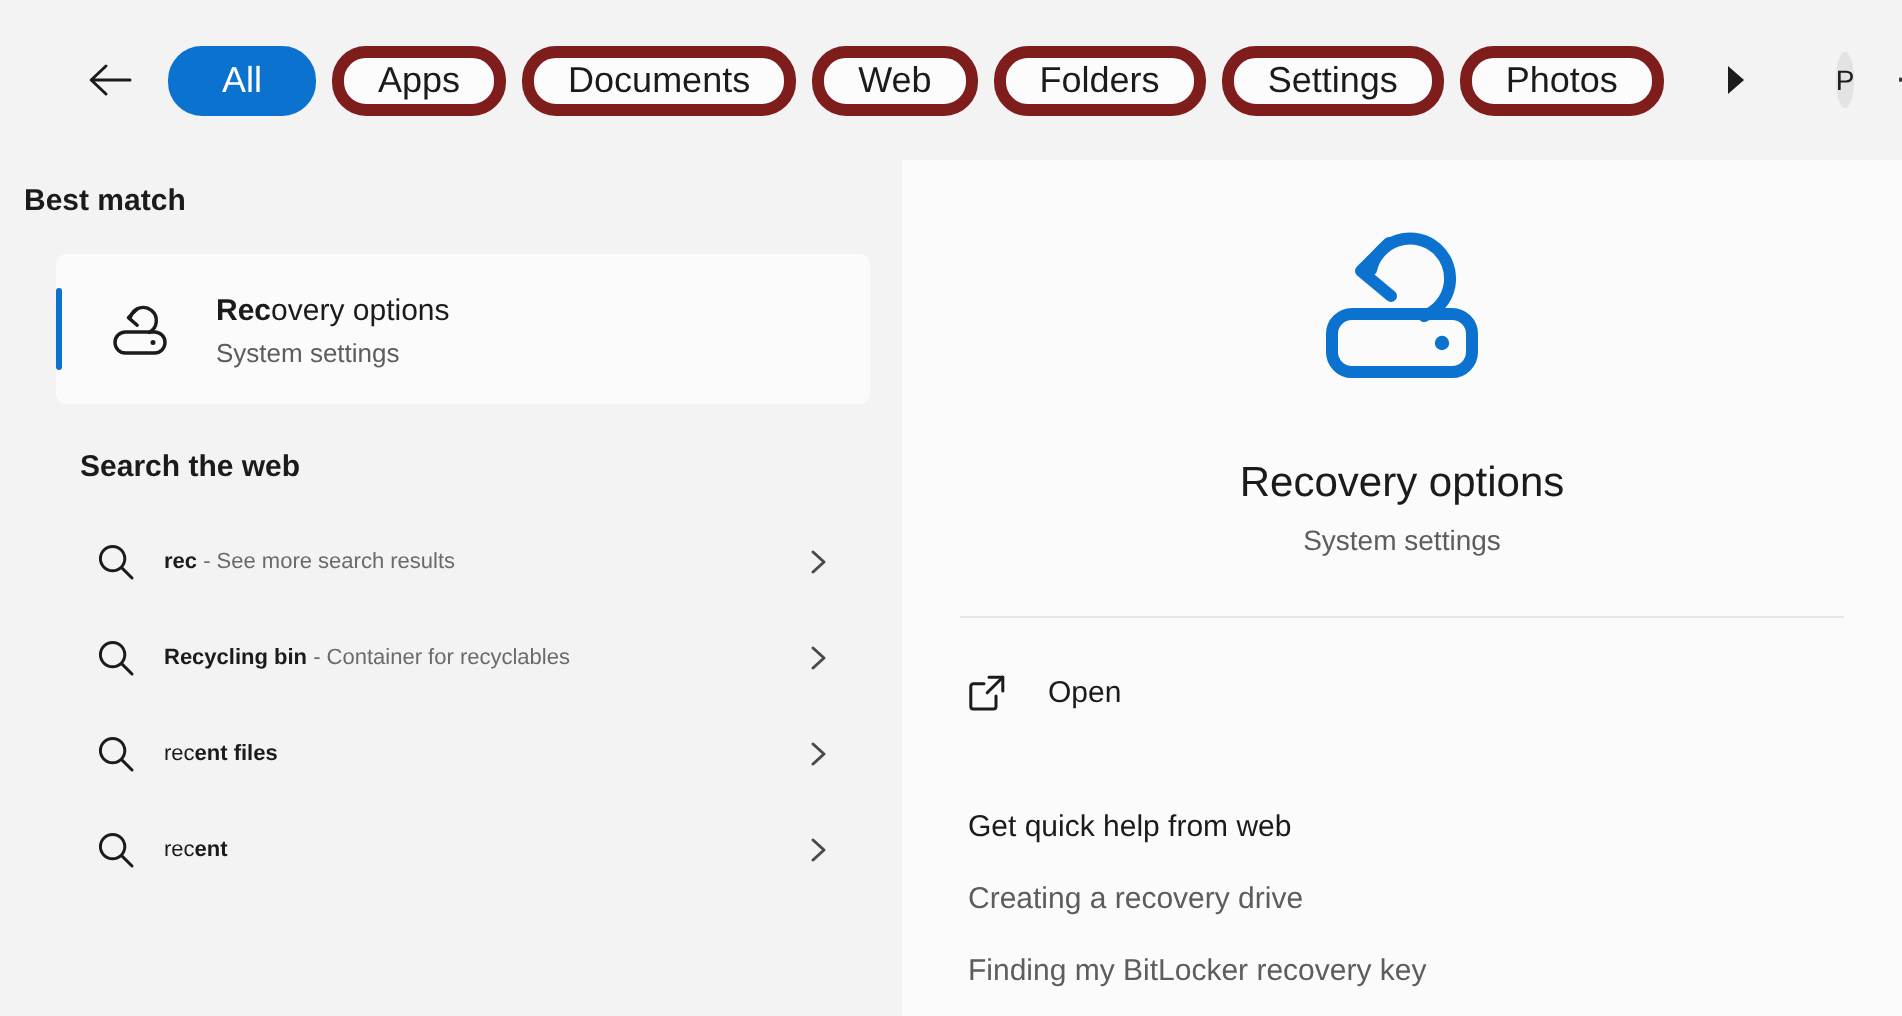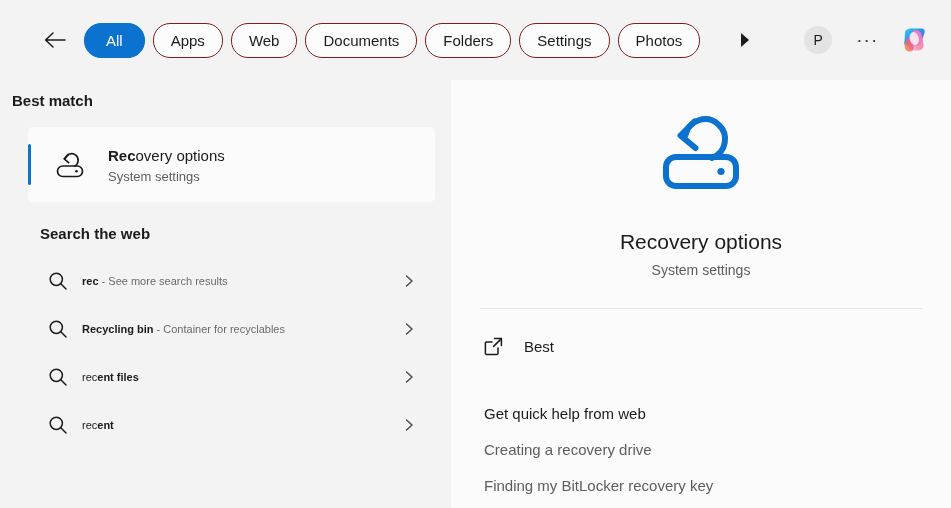--- a/index.html
+++ b/index.html
@@ -20,22 +20,22 @@
     width:34px; height:34px; flex:0 0 34px;
     display:flex; align-items:center; justify-content:center;
     border-radius:6px; cursor:pointer; margin-right:12px;
   }
   .back-btn svg { display:block; }
 
   .pill {
     height:35px; border-radius:17px;
     display:flex; align-items:center; justify-content:center;
     padding:0 17px; margin-right:8px;
-    font-size:15px; color:#1b1b1b;
-    background:#fcfcfc; border:1px solid #7f1d1d;
+    font-size:18px; color:#1b1b1b;
+    background:#fcfcfc; border:6px solid #7f1d1d;
     cursor:pointer; white-space:nowrap;
   }
   .pill.active {
     background:#0b72cf; border-color:#0b72cf; color:#ffffff;
     padding:0 21px;
   }
 
   .chev-more {
     width:30px; height:30px; margin-left:22px; margin-right:14px;
     display:flex; align-items:center; justify-content:center; cursor:pointer;
@@ -150,24 +150,24 @@
     </svg>
   </div>
 
   <div class="pill active">
     <span>All</span>
   </div>
   <div class="pill">
     <span>Apps</span>
   </div>
   <div class="pill">
+    <span>Documents</span>
+  </div>
+  <div class="pill">
     <span>Web</span>
-  </div>
-  <div class="pill">
-    <span>Documents</span>
   </div>
   <div class="pill">
     <span>Folders</span>
   </div>
   <div class="pill">
     <span>Settings</span>
   </div>
   <div class="pill">
     <span>Photos</span>
   </div>
@@ -325,20 +325,20 @@
 
   <div class="open-row">
     <div class="oicon">
       <svg width="19" height="19" viewBox="0 0 19 19">
         <path d="M10.5 1.6 H17.4 V8.5" fill="none" stroke="#1b1b1b" stroke-width="1.5" stroke-linecap="round" stroke-linejoin="round"></path>
         <path d="M17.4 1.6 L9.6 9.4" fill="none" stroke="#1b1b1b" stroke-width="1.5" stroke-linecap="round"></path>
         <path d="M14 11 V16.2 A1.3 1.3 0 0 1 12.7 17.5 H2.7
                  A1.3 1.3 0 0 1 1.4 16.2 V6.2 A1.3 1.3 0 0 1 2.7 4.9 H8" fill="none" stroke="#1b1b1b" stroke-width="1.5" stroke-linecap="round" stroke-linejoin="round"></path>
       </svg>
     </div>
-    <div class="olabel">Best</div>
+    <div class="olabel">Open</div>
   </div>
 
   <div class="help-head">Get quick help from web</div>
 
   <div class="help-link">Creating a recovery drive</div>
   <div class="help-link">Finding my BitLocker recovery key</div>
 </div>
 
 </body></html>

